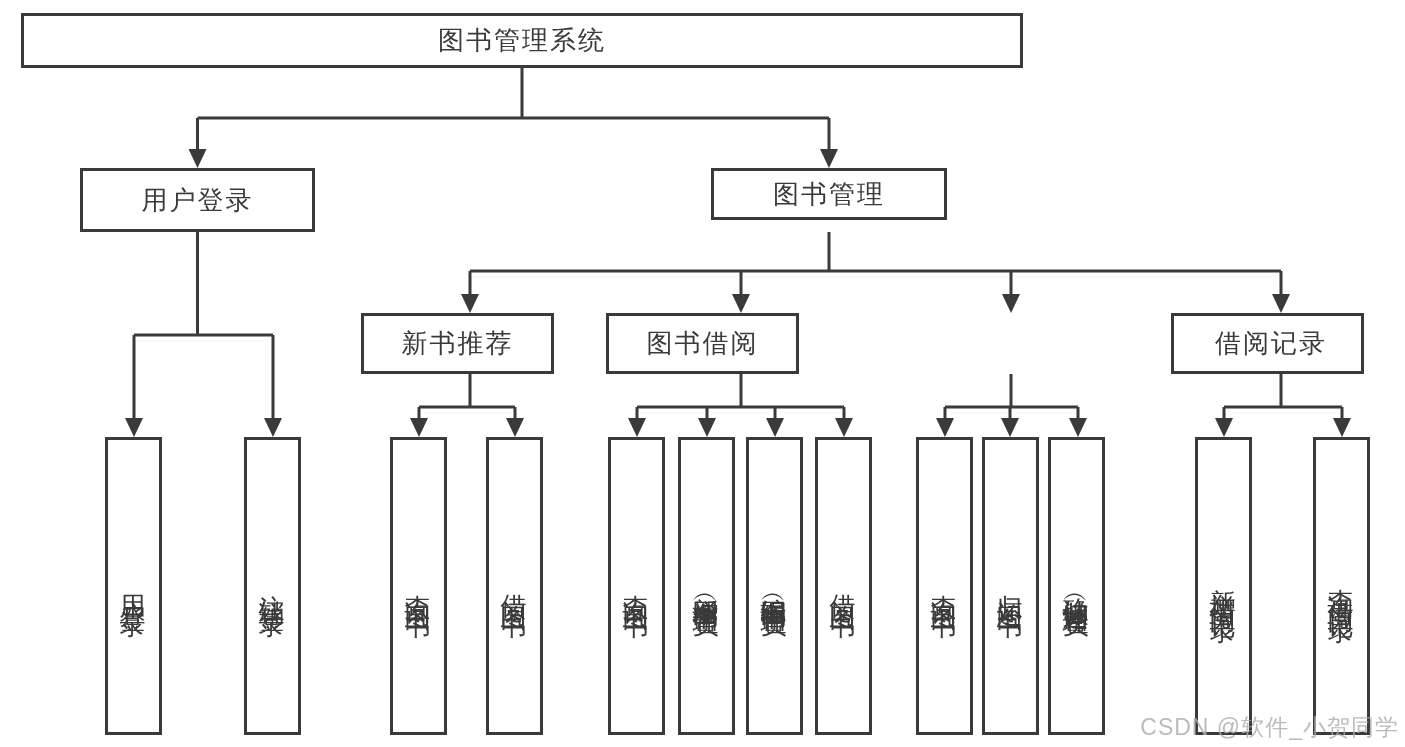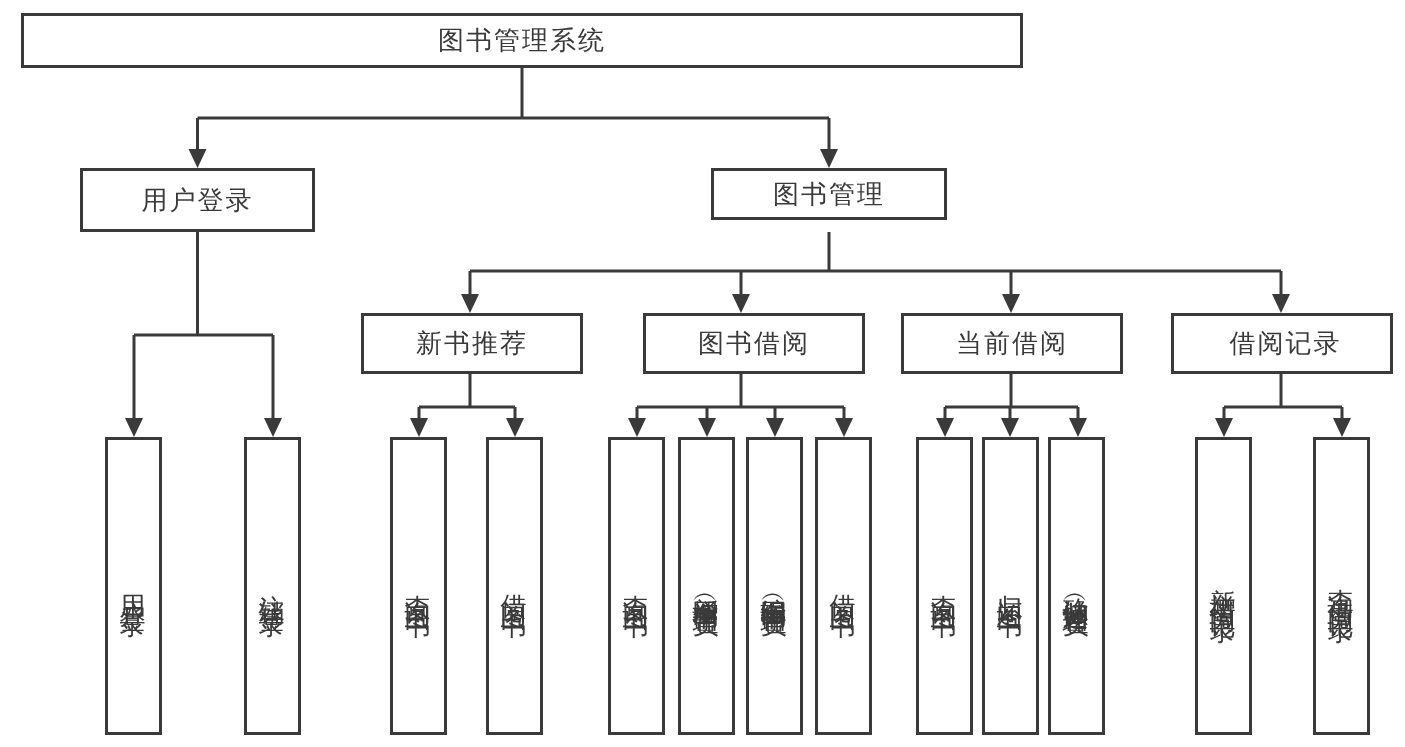--- a/index.html
+++ b/index.html
@@ -32,28 +32,28 @@
   }
   .leaf {
     writing-mode: vertical-rl;
     text-orientation: mixed;
     letter-spacing: 6px;
     top: 437px;
     width: 57px;
     height: 298px;
   }
   .leaf.tight { letter-spacing: 2px; }
-  .lvl3 { top: 313px; width: 222px; height: 61px; }
+  .lvl3 { top: 313px; width: 193px; height: 61px; }
 
   #root        { left: 21px;  top: 13px;  width: 1002px; height: 55px; }
   #user-login  { left: 80px;  top: 168px; width: 235px;  height: 64px; }
   #book-mgmt   { left: 711px; top: 168px; width: 236px;  height: 52px; }
 
   #new-book-rec   { left: 361px;  }
-  #book-borrow    { left: 643px;  }
+  #book-borrow    { left: 606px;  }
   #current-borrow { left: 901px;  }
   #borrow-record  { left: 1171px; padding-left: 7px; }
 
   #ul-login   { left: 105px; }
   #ul-logout  { left: 244px; }
   #nbr-query  { left: 390px; }
   #nbr-borrow { left: 486px; }
   #bb-query   { left: 608px; }
   #bb-add     { left: 678px; }
   #bb-edit    { left: 746px; }
@@ -120,34 +120,34 @@
     </g>
   </svg>
 
   <div class="box" id="root">图书管理系统</div>
 
   <div class="box" id="user-login">用户登录</div>
   <div class="box" id="book-mgmt">图书管理</div>
 
   <div class="box lvl3" id="new-book-rec">新书推荐</div>
   <div class="box lvl3" id="book-borrow">图书借阅</div>
-  <div class="box lvl3" id="current-borrow">当前借阅</div>
   <div class="box lvl3" id="borrow-record">借阅记录</div>
 
   <div class="box leaf" id="ul-login">用户登录</div>
   <div class="box leaf" id="ul-logout">注销登录</div>
 
   <div class="box leaf" id="nbr-query">查询图书</div>
   <div class="box leaf" id="nbr-borrow">借阅图书</div>
 
   <div class="box leaf" id="bb-query">查询图书</div>
   <div class="box leaf tight" id="bb-add">新增图书（管理员）</div>
   <div class="box leaf tight" id="bb-edit">编辑图书（管理员）</div>
   <div class="box leaf" id="bb-borrow">借阅图书</div>
 
   <div class="box leaf" id="cb-query">查询图书</div>
   <div class="box leaf" id="cb-return">归还图书</div>
   <div class="box leaf tight" id="cb-confirm">确认归还（管理员）</div>
 
   <div class="box leaf" id="br-add">新增借阅记录</div>
   <div class="box leaf" id="br-query">查询借阅记录</div>
 
+  <div id="watermark">CSDN @软件_小贺同学</div>
 </div>
 
 </body></html>

